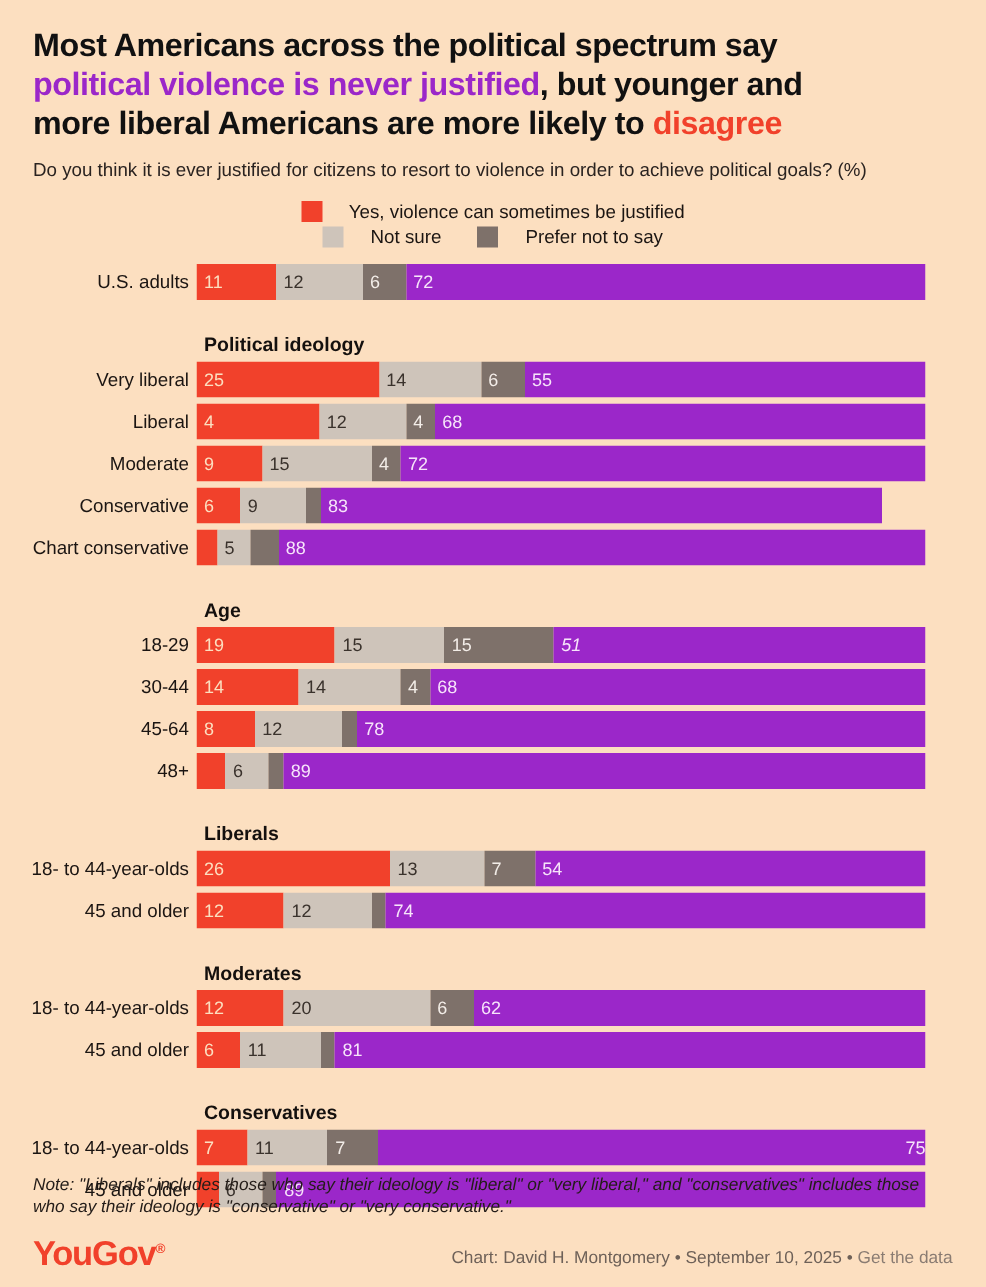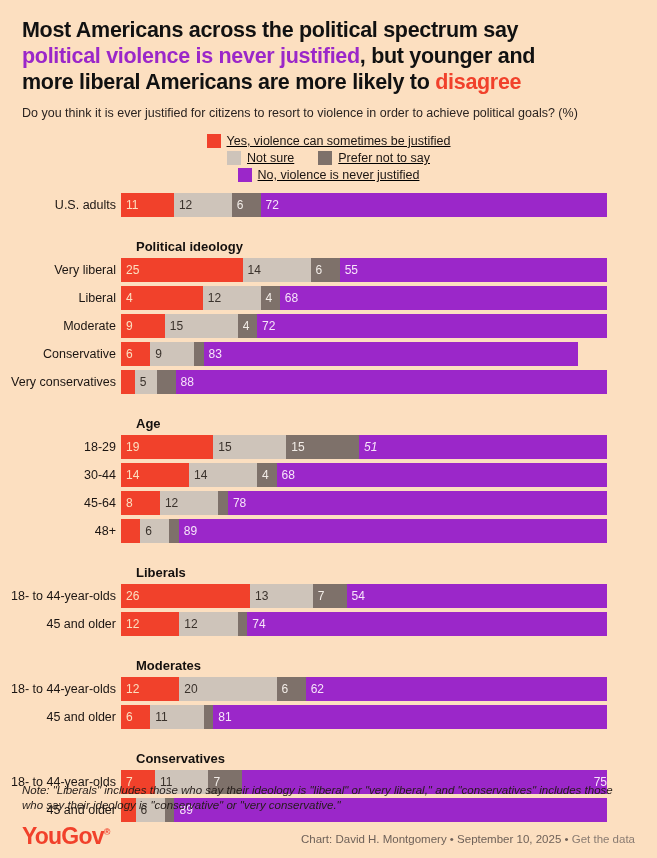--- a/index.html
+++ b/index.html
@@ -32,21 +32,21 @@
 
   
   .legend { margin-top: 13px; }
   .legend-row {
     display: flex;
     justify-content: center;
     align-items: center;
     gap: 6px;
     margin-bottom: 3px;
   }
-  .legend-item { display: flex; align-items: center; gap: 6px; text-decoration: underline; }
+  .legend-item { display: flex; align-items: center; gap: 18px; }
   .legend-item + .legend-item { margin-left: 18px; }
   .swatch { width: 14px; height: 14px; display: inline-block; flex: none; }
   .legend-label { font-size: 12.5px; color: #1b1512; white-space: nowrap; }
 
   
   .chart { position: relative; margin-top: 11px; }
 
   .group { position: relative; }
   .group-header {
     font-size: 13px;
@@ -57,21 +57,21 @@
   }
   .group-gap { height: 18px; }
 
   .row {
     display: flex;
     align-items: center;
     height: 24px;
     margin-bottom: 4px;
   }
   .row-label {
-    width: 121px;
+    width: 131px;
     text-align: right;
     padding-right: 5px;
     font-size: 12.5px;
     color: #1b1512;
     white-space: nowrap;
     flex: none;
     line-height: 24px;
   }
   .bar {
     height: 24px;
@@ -143,26 +143,20 @@
     <div class="legend-row">
       <div class="legend-item">
         <span class="swatch" style="background:#CEC4BA"></span>
         <span class="legend-label">Not sure</span>
       </div>
       <div class="legend-item">
         <span class="swatch" style="background:#7E716A"></span>
         <span class="legend-label">Prefer not to say</span>
       </div>
     </div>
-    <div class="legend-row">
-      <div class="legend-item">
-        <span class="swatch" style="background:#9B27C9"></span>
-        <span class="legend-label">No, violence is never justified</span>
-      </div>
-    </div>
   </div>
 
   <div class="chart" id="chart-body">
       <div class="group">
         <div class="row">
           <div class="row-label">U.S. adults</div>
           <div class="bar">
             <div class="seg yes" style="width: 53.46px;">
               <span class="seg-val">11</span>
             </div>
@@ -241,21 +235,21 @@
             <div class="seg notsure" style="width: 43.74px;">
               <span class="seg-val">9</span>
             </div>
             <div class="seg prefer" style="width: 9.72px;"></div>
             <div class="seg no" style="width: 374px; text-align: center;">
               <span class="seg-val">83</span>
             </div>
           </div>
         </div>
         <div class="row">
-          <div class="row-label">Very conservatives</div>
+          <div class="row-label">Chart conservative</div>
           <div class="bar">
             <div class="seg yes" style="width: 14.58px;"></div>
             <div class="seg notsure" style="width: 24.3px;">
               <span class="seg-val">5</span>
             </div>
             <div class="seg prefer" style="width: 19.44px;"></div>
             <div class="seg no" style="width: 461px;">
               <span class="seg-val">88</span>
             </div>
           </div>

